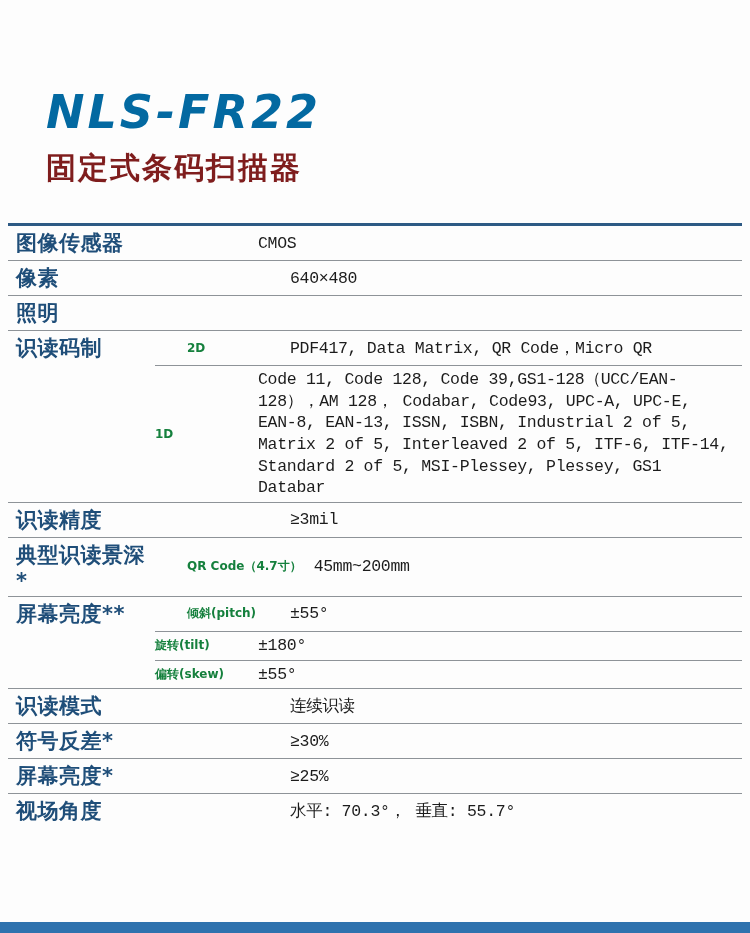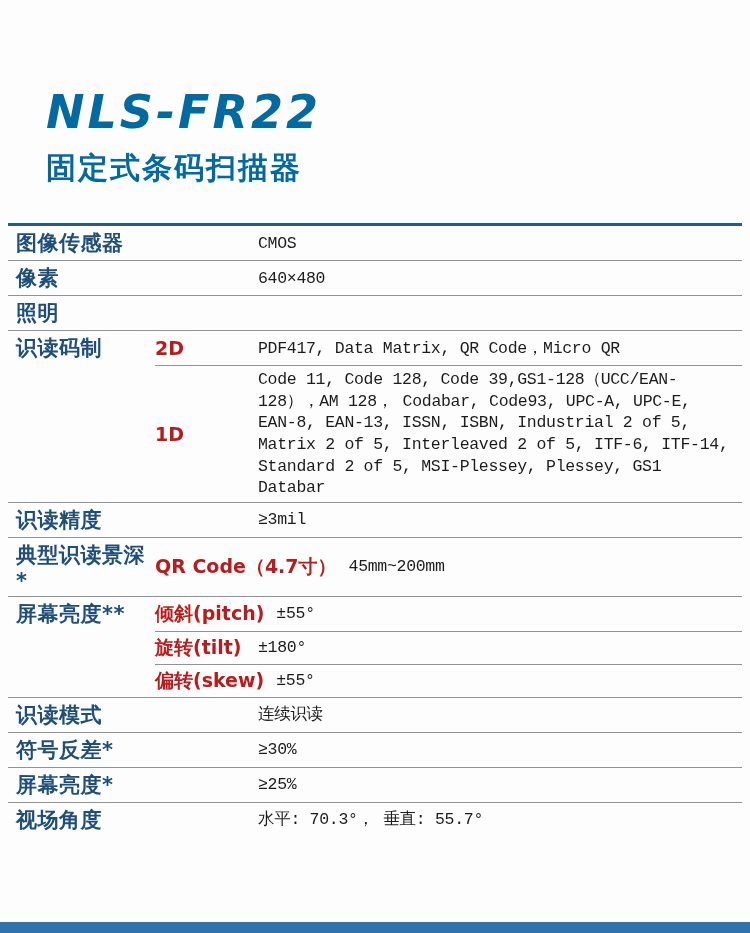--- a/index.html
+++ b/index.html
@@ -21,43 +21,43 @@
     font-size:46px;
     letter-spacing:3px;
     line-height:1.05;
     color:#0369a1;
   }
   .subtitle{
     font-weight:bold;
     font-size:30px;
     letter-spacing:2px;
     margin-top:12px;
-    color:#0369a1;
+    color:#7f1d1d;
   }
   .spec-table{
     margin:34px 8px 0 8px;
   }
   .row{display:flex;align-items:stretch;min-height:28.8px;}
   .row.top{border-top:3px solid #2d5а84;}
   .row.top{border-top:3px solid #2d5a84;}
-  .row.full{border-top:1.5px solid #8e9398;}
+  .row.full{border-top:1.5px solid #8e9398;gap:32px;}
   .row.partial .cwrap{border-top:1.5px solid #8e9398;}
   .c1{
     flex:none;width:147px;box-sizing:border-box;
     padding:3px 4px 3px 8px;
     display:flex;align-items:center;
     color:#1f4e79;font-weight:bold;font-size:21px;
     letter-spacing:0.5px;
   }
   .cwrap{flex:1;display:flex;align-items:stretch;}
   .c2{
     flex:none;min-width:103px;box-sizing:border-box;
     padding:3px 12px 3px 0;
     display:flex;align-items:center;white-space:nowrap;
-    color:#b91c1c;font-weight:bold;font-size:19px;
+    color:#15803d;font-weight:bold;font-size:12px;
   }
   .c3{
     flex:1;box-sizing:border-box;
     padding:3px 6px 3px 0;
     display:flex;align-items:center;
     font-family:"Liberation Mono","DejaVu Sans Mono",monospace;
     font-size:16.5px;line-height:21.6px;
     color:#1c1c1c;
     letter-spacing:-0.3px;
   }

